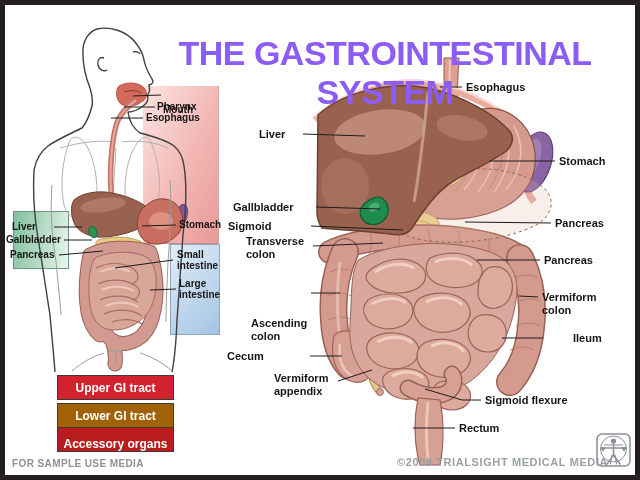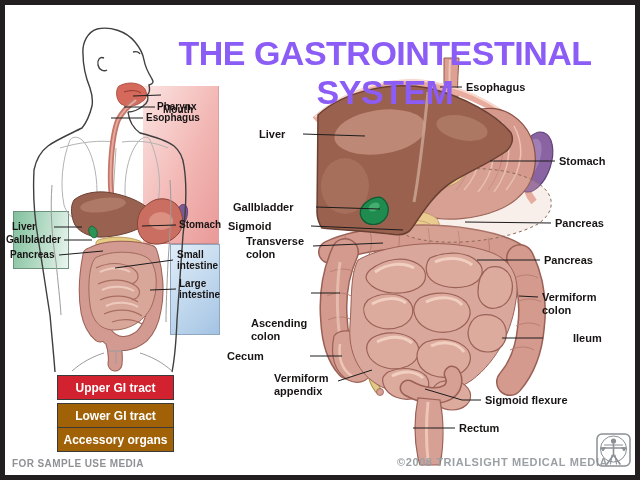--- a/index.html
+++ b/index.html
@@ -257,21 +257,21 @@
   <div class="lbl2" style="left:548px;top:332px;padding-left:25px;">Ileum</div>
   <div class="lbl2" style="left:485px;top:394px;">Sigmoid flexure</div>
   <div class="lbl2" style="left:459px;top:422px;">Rectum</div>
 
   <div class="legend-box" style="top: 375px; background-color: rgb(210, 33, 47);">
       <span>Upper GI tract</span>
     </div>
   <div class="legend-box" style="top: 403px; background-color: #a16207;">
       <span>Lower GI tract</span>
     </div>
-  <div class="legend-box" style="top: 427px; background-color: #a16207;">
+  <div class="legend-box" style="top: 427px; background-color: #b91c1c; align-items: flex-end;">
       <span>Accessory organs</span>
     </div>
 
   <div id="sample-note">FOR SAMPLE USE MEDIA</div>
   <div id="copyright">©2008 TRIALSIGHT MEDICAL MEDIA</div>
 
   <svg id="logo" width="38" height="37" viewBox="0 0 38 37">
     <g stroke="#8a9096" fill="none" stroke-width="1.5">
       <rect x="2" y="2" width="33" height="32" rx="5"></rect>
       <circle cx="18.5" cy="17" r="13" stroke-width="1"></circle>

